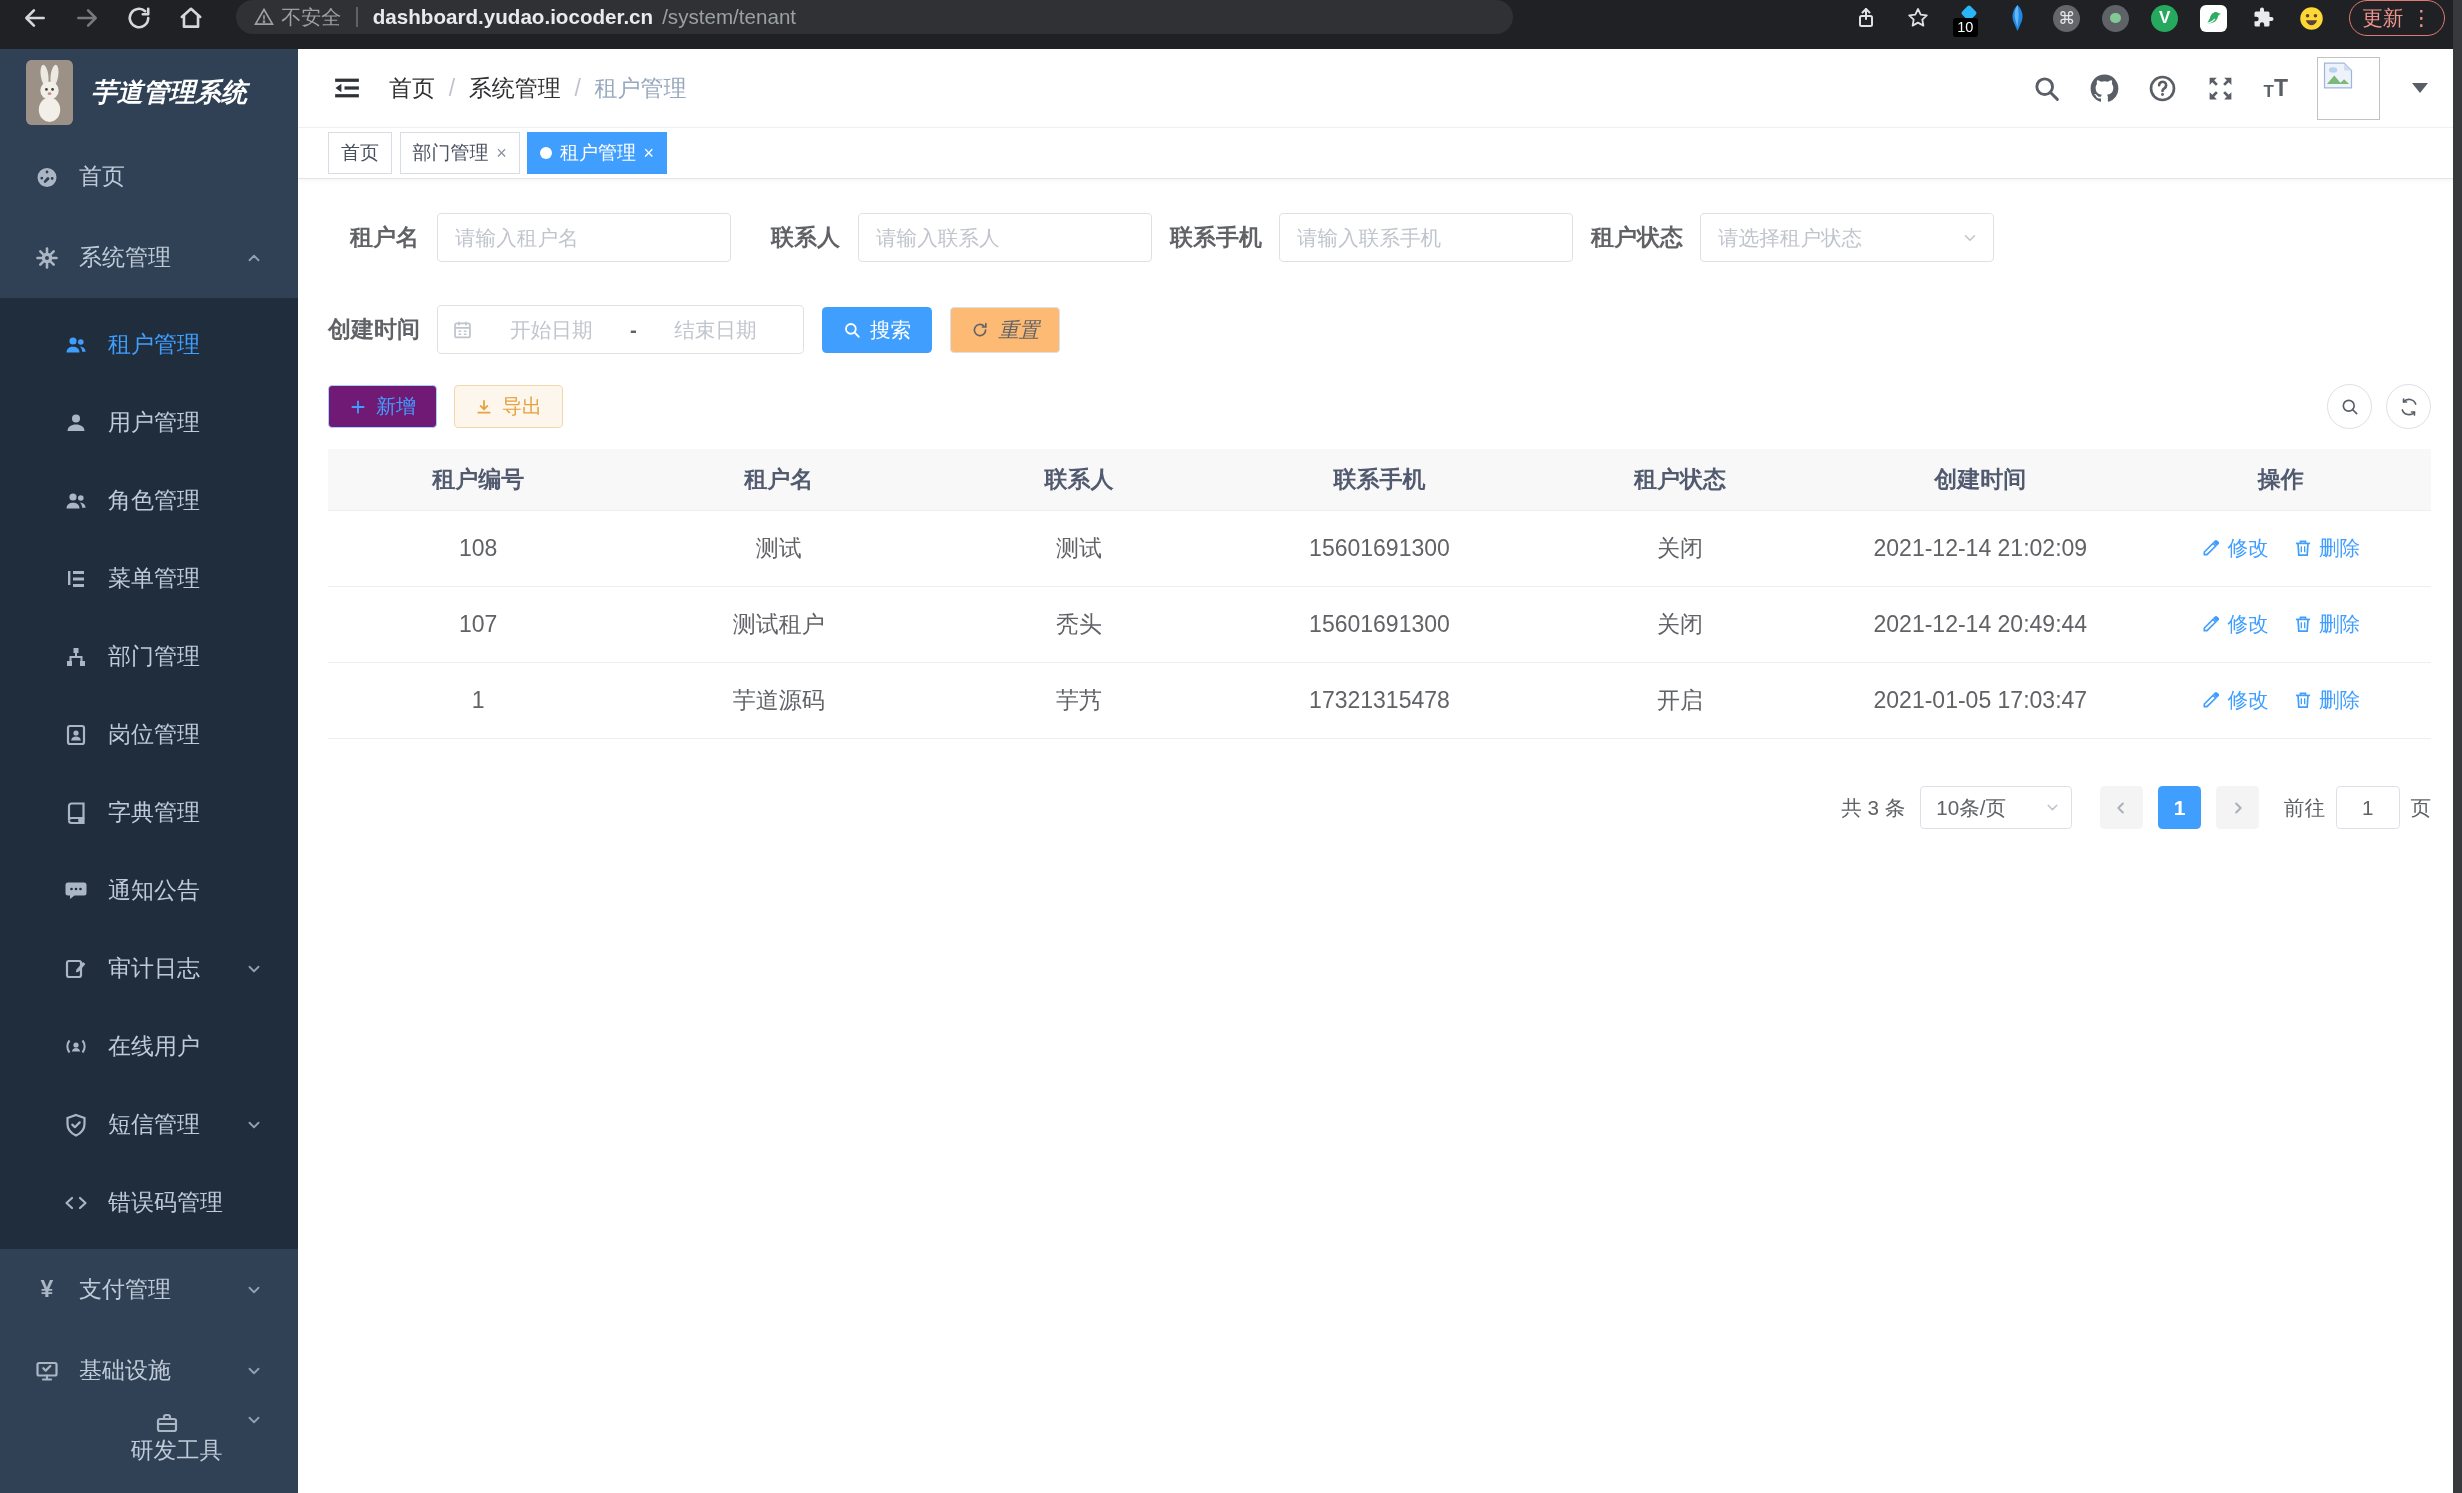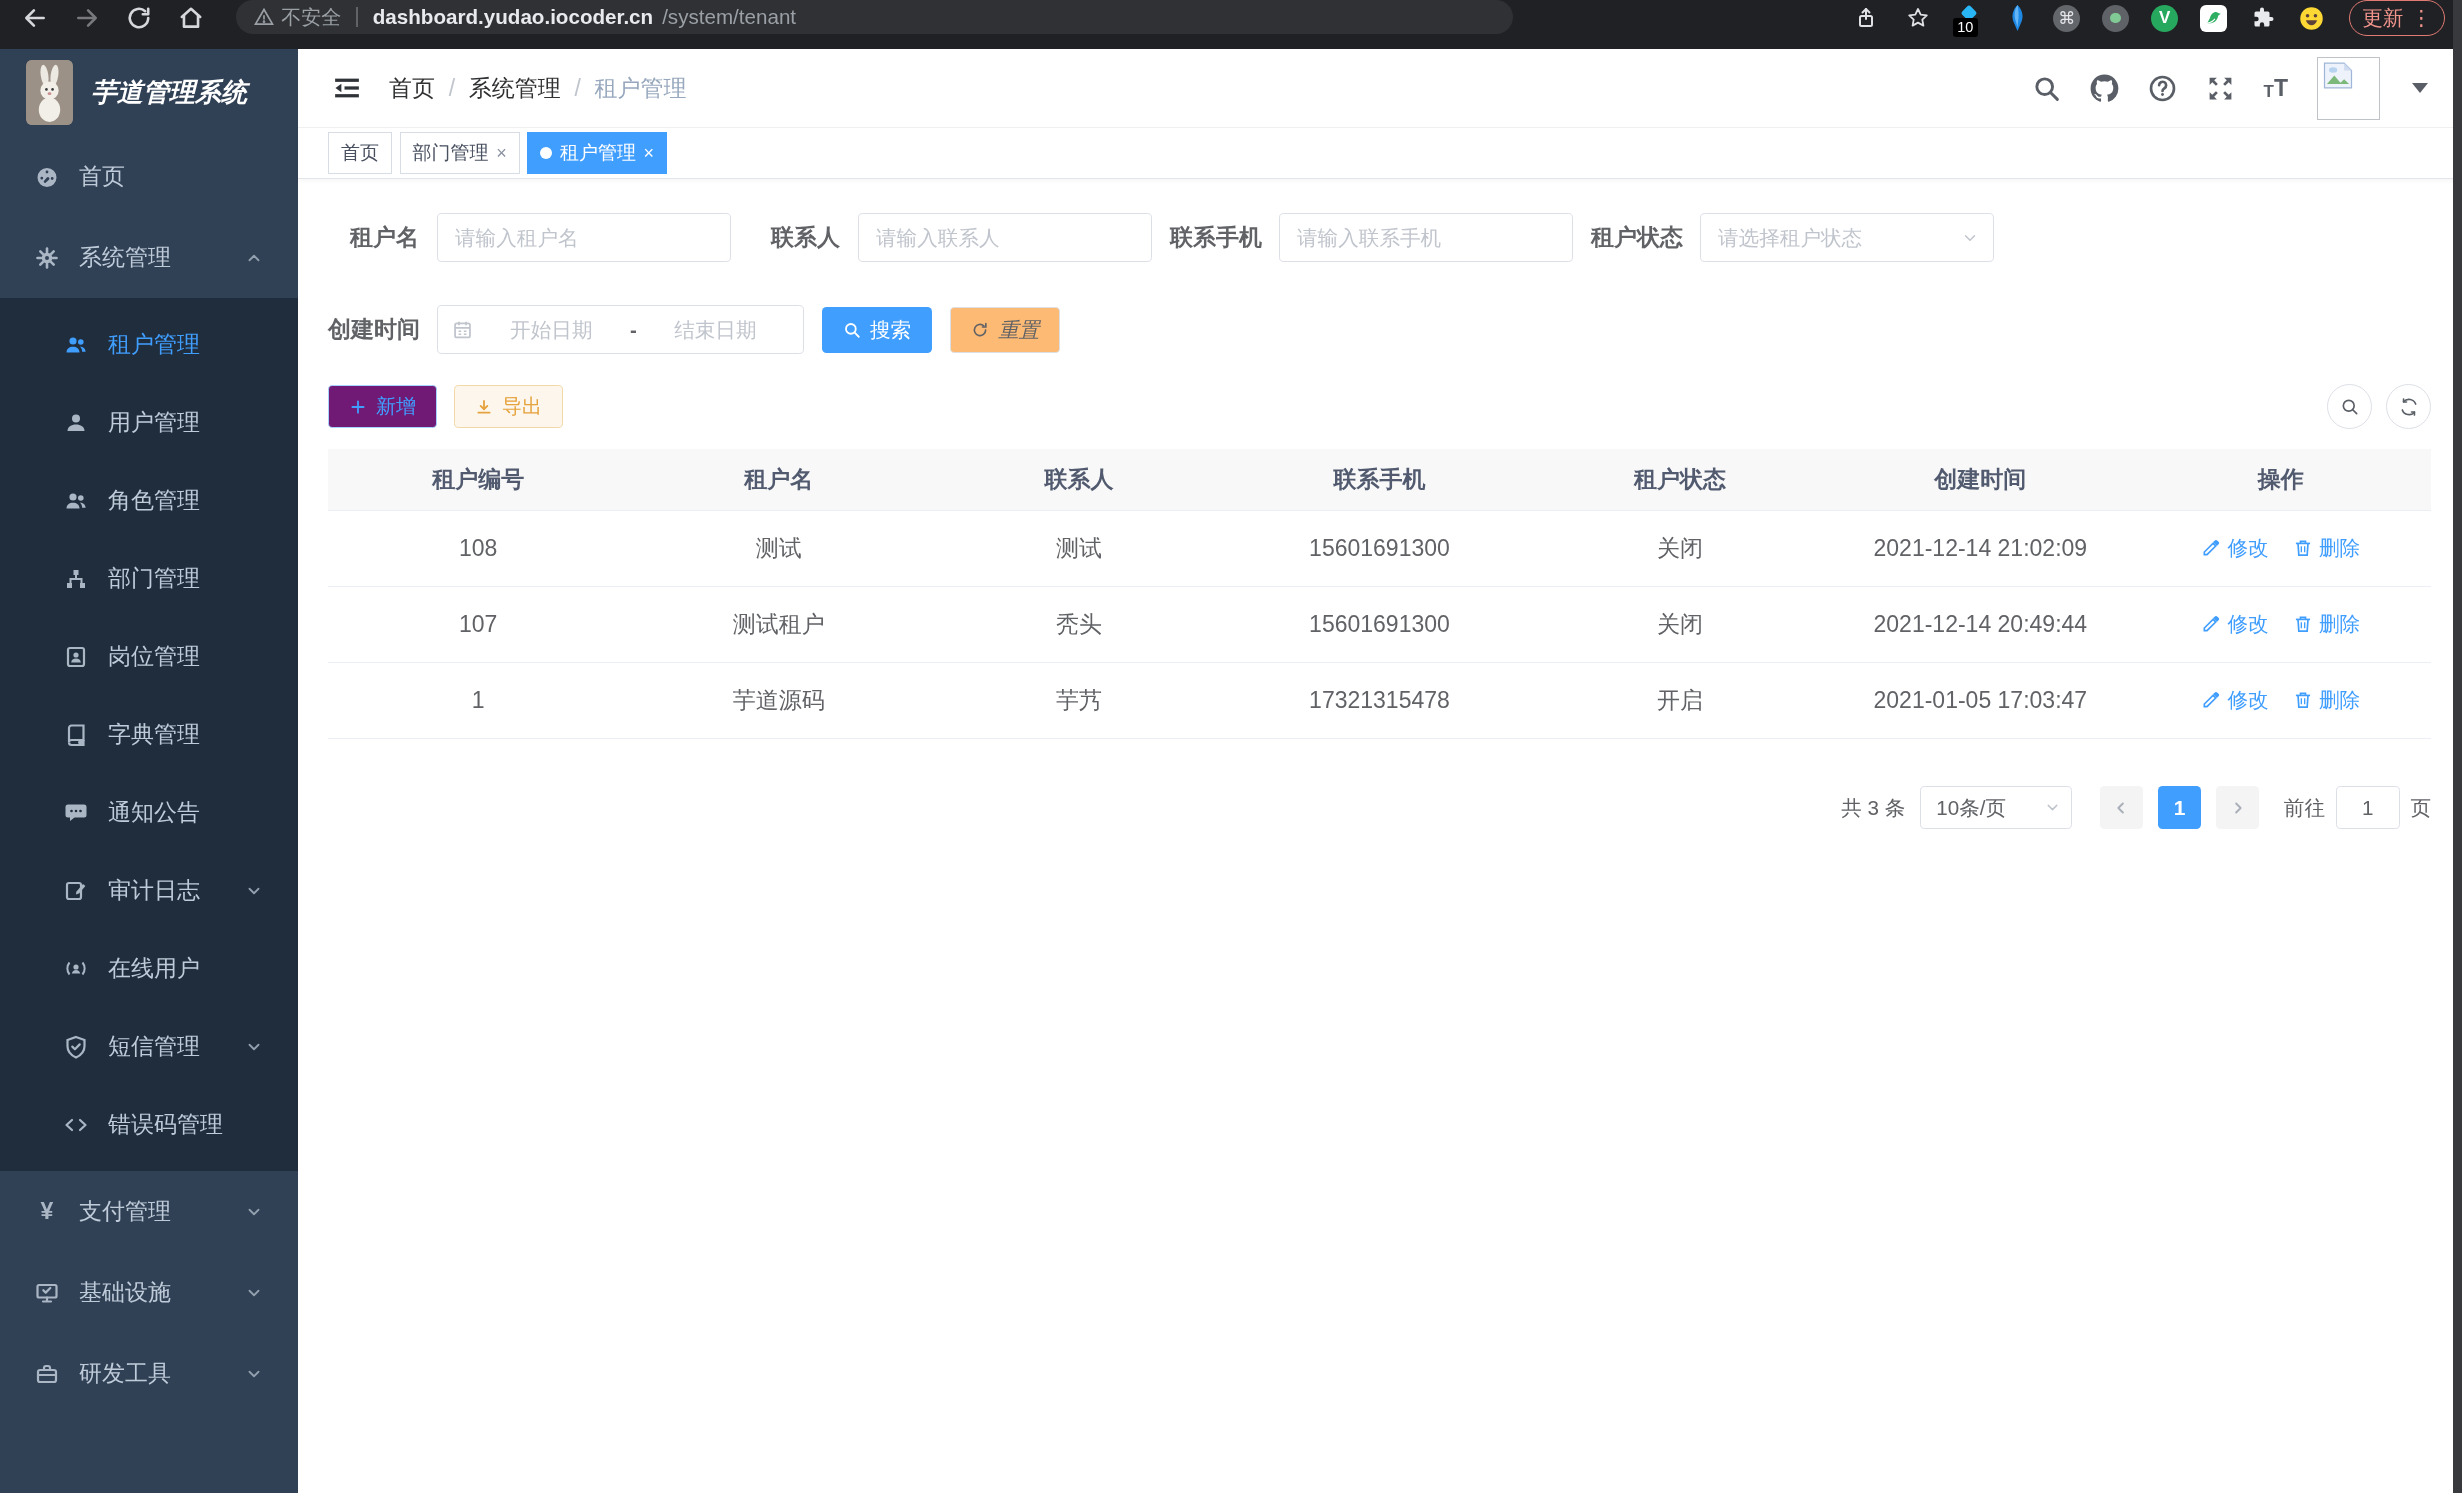--- a/index.html
+++ b/index.html
@@ -311,20 +311,29 @@
           <div class="menu-item lvl2">
             <svg class="mi" viewBox="0 0 24 24" fill="currentColor">
                 <circle cx="9" cy="8" r="3.6"></circle>
                 <path d="M2.5 19.5c0-3.8 3-5.8 6.5-5.8s6.5 2 6.5 5.8z"></path>
                 <circle cx="16.8" cy="9" r="2.8"></circle>
                 <path d="M16 13.4c3 .3 5.6 2.2 5.6 5.4h-3.4a7.5 7.5 0 0 0-2.2-5.4z"></path>
               </svg>
             <span class="ml">角色管理</span>
           </div>
 
+          <div class="menu-item lvl2">
+            <svg class="mi" viewBox="0 0 24 24" fill="currentColor">
+                <rect x="4" y="4" width="2.4" height="14"></rect>
+                <rect x="9" y="4" width="11" height="3"></rect>
+                <rect x="9" y="10.5" width="11" height="3"></rect>
+                <rect x="9" y="17" width="11" height="3"></rect>
+              </svg>
+            <span class="ml">菜单管理</span>
+          </div>
 
           <div class="menu-item lvl2">
             <svg class="mi" viewBox="0 0 24 24" fill="currentColor">
                 <rect x="9.5" y="3" width="5" height="5"></rect>
                 <rect x="3" y="16" width="5" height="5"></rect>
                 <rect x="16" y="16" width="5" height="5"></rect>
                 <path d="M11 8h2v3h5.5v5h-2v-3h-9v3h-2v-5H11z"></path>
               </svg>
             <span class="ml">部门管理</span>
           </div>
@@ -412,21 +421,21 @@
               <rect x="2.5" y="4" width="19" height="12.5" rx="1.5" fill="none" stroke="currentColor" stroke-width="2.2"></rect>
               <path d="M8.3 9.2l2.4 2.4 4.6-4.6" fill="none" stroke="currentColor" stroke-width="2.2" stroke-linecap="round" stroke-linejoin="round"></path>
               <path d="M12 16.5v3.5M8 20.5h8" stroke="currentColor" stroke-width="2.2" stroke-linecap="round"></path>
             </svg>
           <span class="ml">基础设施</span>
           <svg class="chev" width="18" height="18" viewBox="0 0 24 24" fill="none" stroke="currentColor" stroke-width="2.4" stroke-linecap="round" stroke-linejoin="round">
               <path d="M6 9l6 6 6-6"></path>
             </svg>
         </div>
 
-        <div class="menu-item lvl1" style="height:81px;">
+        <div class="menu-item lvl1" style="height:81px;flex-direction:column;">
           <svg class="mi" viewBox="0 0 24 24">
               <rect x="3" y="8" width="18" height="12" rx="2" fill="none" stroke="currentColor" stroke-width="2.2"></rect>
               <path d="M9 8V6a2 2 0 0 1 2-2h2a2 2 0 0 1 2 2v2" fill="none" stroke="currentColor" stroke-width="2.2"></path>
               <path d="M3 13h18" stroke="currentColor" stroke-width="2"></path>
             </svg>
           <span class="ml">研发工具</span>
           <svg class="chev" width="18" height="18" viewBox="0 0 24 24" fill="none" stroke="currentColor" stroke-width="2.4" stroke-linecap="round" stroke-linejoin="round">
               <path d="M6 9l6 6 6-6"></path>
             </svg>
         </div>

